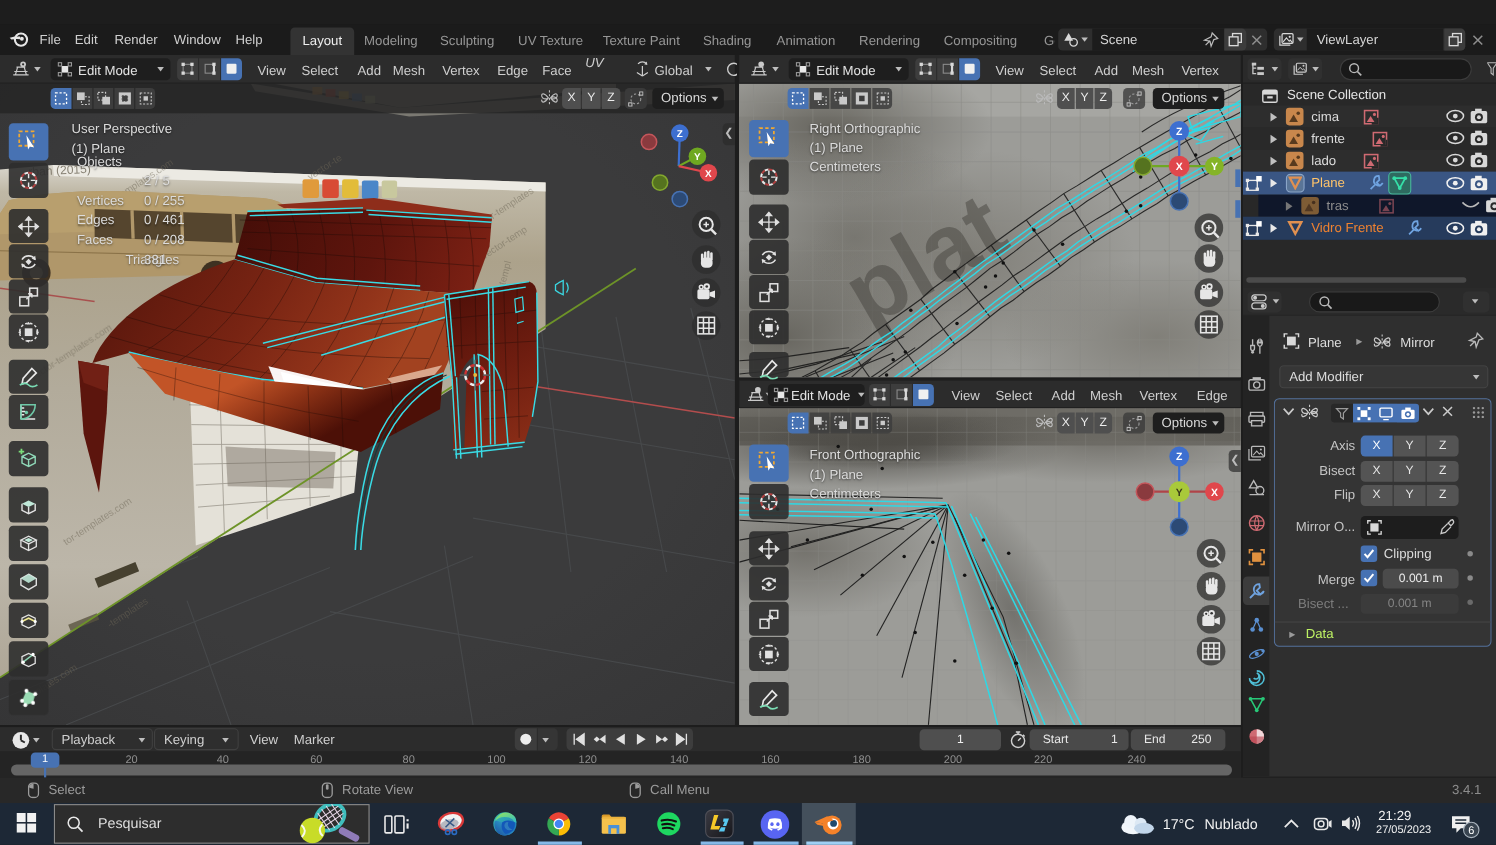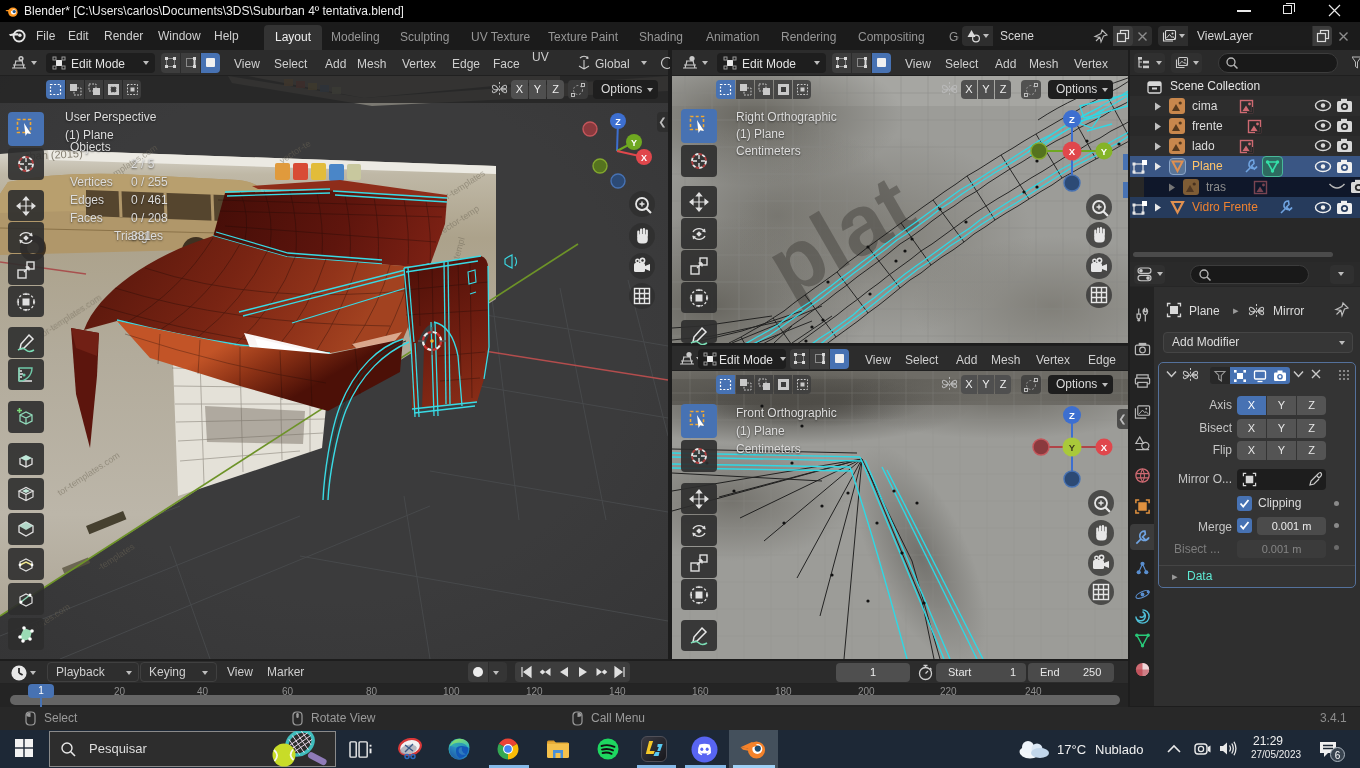--- a/index.html
+++ b/index.html
@@ -14,36 +14,20 @@
 .pill{background:#1e1e1e;border-radius:4px;color:#e3e3e3;font-size:12px;}
 .btn3{background:#3d3d3d;}
 .blue{background:#4772b3;}
 .ovtext{font-size:12px;color:#dcdcdc;text-shadow:0 1px 2px rgba(0,0,0,.55);}
 .caret{display:inline-block;width:0;height:0;border-left:3.5px solid transparent;border-right:3.5px solid transparent;border-top:4px solid #bdbdbd;vertical-align:middle;}
 </style>
 </head>
 <body>
 <div id="stage">
 
-<div class="abs" style="left:0;top:0;width:1360px;height:22px;background:#000;">
-  <svg class="abs" style="left:4px;top:4px" width="16" height="15" viewBox="0 0 24 24">
-    <circle cx="13.5" cy="13" r="7.5" fill="#ff9822"></circle>
-    <circle cx="14.5" cy="12.5" r="4.2" fill="#fff"></circle>
-    <circle cx="15.5" cy="12" r="2.6" fill="#265787"></circle>
-    <path d="M2 10 L13 9 L8 13 Z" fill="#ff9822"></path>
-    <path d="M1.5 10.5 Q7 8.5 13 8.7 L13 10.8 Q7 10.5 3 11.5 Z" fill="#ff9822"></path>
-  </svg>
-  <div class="abs" style="left:24px;top:4px;font-size:12px;color:#ececec;">Blender* [C:\Users\carlos\Documents\3DS\Suburban 4º tentativa.blend]</div>
-  <div class="abs" style="left:1237px;top:10px;width:14px;height:1.5px;background:#e8e8e8;"></div>
-  <div class="abs" style="left:1283px;top:5px;width:9px;height:9px;border:1px solid #e8e8e8;"></div>
-  <div class="abs" style="left:1286px;top:3px;width:9px;height:9px;border-top:1px solid #e8e8e8;border-right:1px solid #e8e8e8;"></div>
-  <svg class="abs" style="left:1327px;top:3px" width="15" height="15" viewBox="0 0 15 15">
-        <path d="M2 2 L13 13 M13 2 L2 13" stroke="#e8e8e8" stroke-width="1.2"></path>
-      </svg>
-</div>
 
 <div class="abs" style="left:0;top:22px;width:1360px;height:28px;background:#1b1b1b;">
   <svg class="abs" style="left:8px;top:6px" width="19" height="16" viewBox="0 0 24 20">
     <circle cx="14" cy="10" r="7" fill="none" stroke="#e6e6e6" stroke-width="2.4"></circle>
     <circle cx="15" cy="9" r="2.2" fill="#e6e6e6"></circle>
     <path d="M1 8 Q7 6 13 6.5 L13 9.5 Q7 9 3 10 Z" fill="#e6e6e6"></path>
   </svg>
   <div class="abs menuitem" style="left:36px;top:7px;">File</div>
   <div class="abs menuitem" style="left:68px;top:7px;">Edit</div>
   <div class="abs menuitem" style="left:104px;top:7px;">Render</div>
@@ -605,21 +589,21 @@
   <svg class="abs" style="left:204px;top:6px" width="13" height="13" viewBox="0 0 13 13">
         <rect x="2" y="2" width="9" height="9" fill="#f0f0f0" rx="1"></rect>
       </svg>
   <div class="abs menuitem" style="left:234px;top:7px;">View</div>
   <div class="abs menuitem" style="left:274px;top:7px;">Select</div>
   <div class="abs menuitem" style="left:325px;top:7px;">Add</div>
   <div class="abs menuitem" style="left:357px;top:7px;">Mesh</div>
   <div class="abs menuitem" style="left:402px;top:7px;">Vertex</div>
   <div class="abs menuitem" style="left:452px;top:7px;">Edge</div>
   <div class="abs menuitem" style="left:493px;top:7px;">Face</div>
-  <div class="abs menuitem" style="left:532px;top:0;">UV</div>
+  <div class="abs menuitem" style="left:532px;top:0;font-style:italic;">UV</div>
   <svg class="abs" style="left:576px;top:5px" width="16" height="16" viewBox="0 0 16 16">
         <path d="M8 14 L8 5 M8 14 L3 11 M8 14 L13 11" stroke="#cdcdcd" stroke-width="1.1" fill="none"></path>
         <path d="M4 3 A5.5 5.5 0 0 1 12 3" stroke="#cdcdcd" stroke-width="1.1" fill="none"></path>
         <path d="M12 1 L12.5 4 L9.6 3.4 Z" fill="#cdcdcd"></path>
       </svg>
   <div class="abs menuitem" style="left:595px;top:7px;">Global</div>
   <span class="caret abs" style="left:641px;top:11px;"></span>
   <svg class="abs" style="left:658px;top:5px" width="12" height="16" viewBox="0 0 12 16">
         <circle cx="9" cy="8" r="5.5" fill="none" stroke="#cdcdcd" stroke-width="1.2"></circle>
       </svg>
@@ -1590,27 +1574,27 @@
   <div class="abs" style="left:204px;top:239px;width:5px;height:5px;background:#8a8a8a;border-radius:50%;"></div>
 
   <div class="abs" style="left:55px;top:258px;width:47px;font-size:12px;color:#c5c5c5;text-align:right;">Merge</div>
   <div class="abs" style="left:107px;top:256px;width:15px;height:15px;background:#4772b3;border-radius:3px;"></div>
   <svg class="abs" style="left:109px;top:258px" width="11" height="11" viewBox="0 0 11 11">
         <path d="M1.5 5.5 L4.2 8.5 L9.5 2" fill="none" stroke="#fff" stroke-width="1.8"></path>
       </svg>
   <div class="abs" style="left:127px;top:255px;width:69px;height:18px;background:#4b4b4b;border-radius:4px;color:#ececec;font-size:11px;text-align:center;line-height:18px;">0.001 m</div>
   <div class="abs" style="left:204px;top:261px;width:5px;height:5px;background:#8a8a8a;border-radius:50%;"></div>
 
-  <div class="abs" style="left:44px;top:280px;width:58px;font-size:12px;color:#7d7d7d;text-align:left;">Bisect ...</div>
+  <div class="abs" style="left:44px;top:280px;width:58px;font-size:12px;color:#7d7d7d;text-align:center;">Bisect ...</div>
   <div class="abs" style="left:107px;top:278px;width:89px;height:18px;background:#3b3b3b;border-radius:4px;color:#858585;font-size:11px;text-align:center;line-height:18px;">0.001 m</div>
   <div class="abs" style="left:204px;top:283px;width:5px;height:5px;background:#6a6a6a;border-radius:50%;"></div>
 
   <div class="abs" style="left:29px;top:303px;width:196px;height:1px;background:#454545;"></div>
   <div class="abs" style="left:42px;top:308px;font-size:11px;color:#9a9a9a;">▸</div>
-  <div class="abs" style="left:57px;top:307px;font-size:12px;color:#5eead4;">Data</div>
+  <div class="abs" style="left:57px;top:307px;font-size:12px;color:#bef264;">Data</div>
 </div>
 
 <div class="abs" id="timeline" style="left:0;top:661px;width:1128px;height:46px;background:#2b2b2b;overflow:hidden;">
   <div class="abs" style="left:0;top:0;width:1128px;height:23px;background:#2c2c2c;border-bottom:1px solid #232323;"></div>
   <svg class="abs" style="left:10px;top:3px" width="18" height="18" viewBox="0 0 18 18">
         <circle cx="9" cy="9" r="7.6" fill="#e8e8e8"></circle>
         <path d="M9 9 L9 4 M9 9 L12.6 11" stroke="#2a2a2a" stroke-width="1.8" fill="none"></path>
       </svg>
   <span class="caret abs" style="left:30px;top:10px;"></span>
   <div class="abs" style="left:47px;top:1px;width:92px;height:20px;border:1px solid #404040;border-radius:4px;background:#2e2e2e;"></div>

